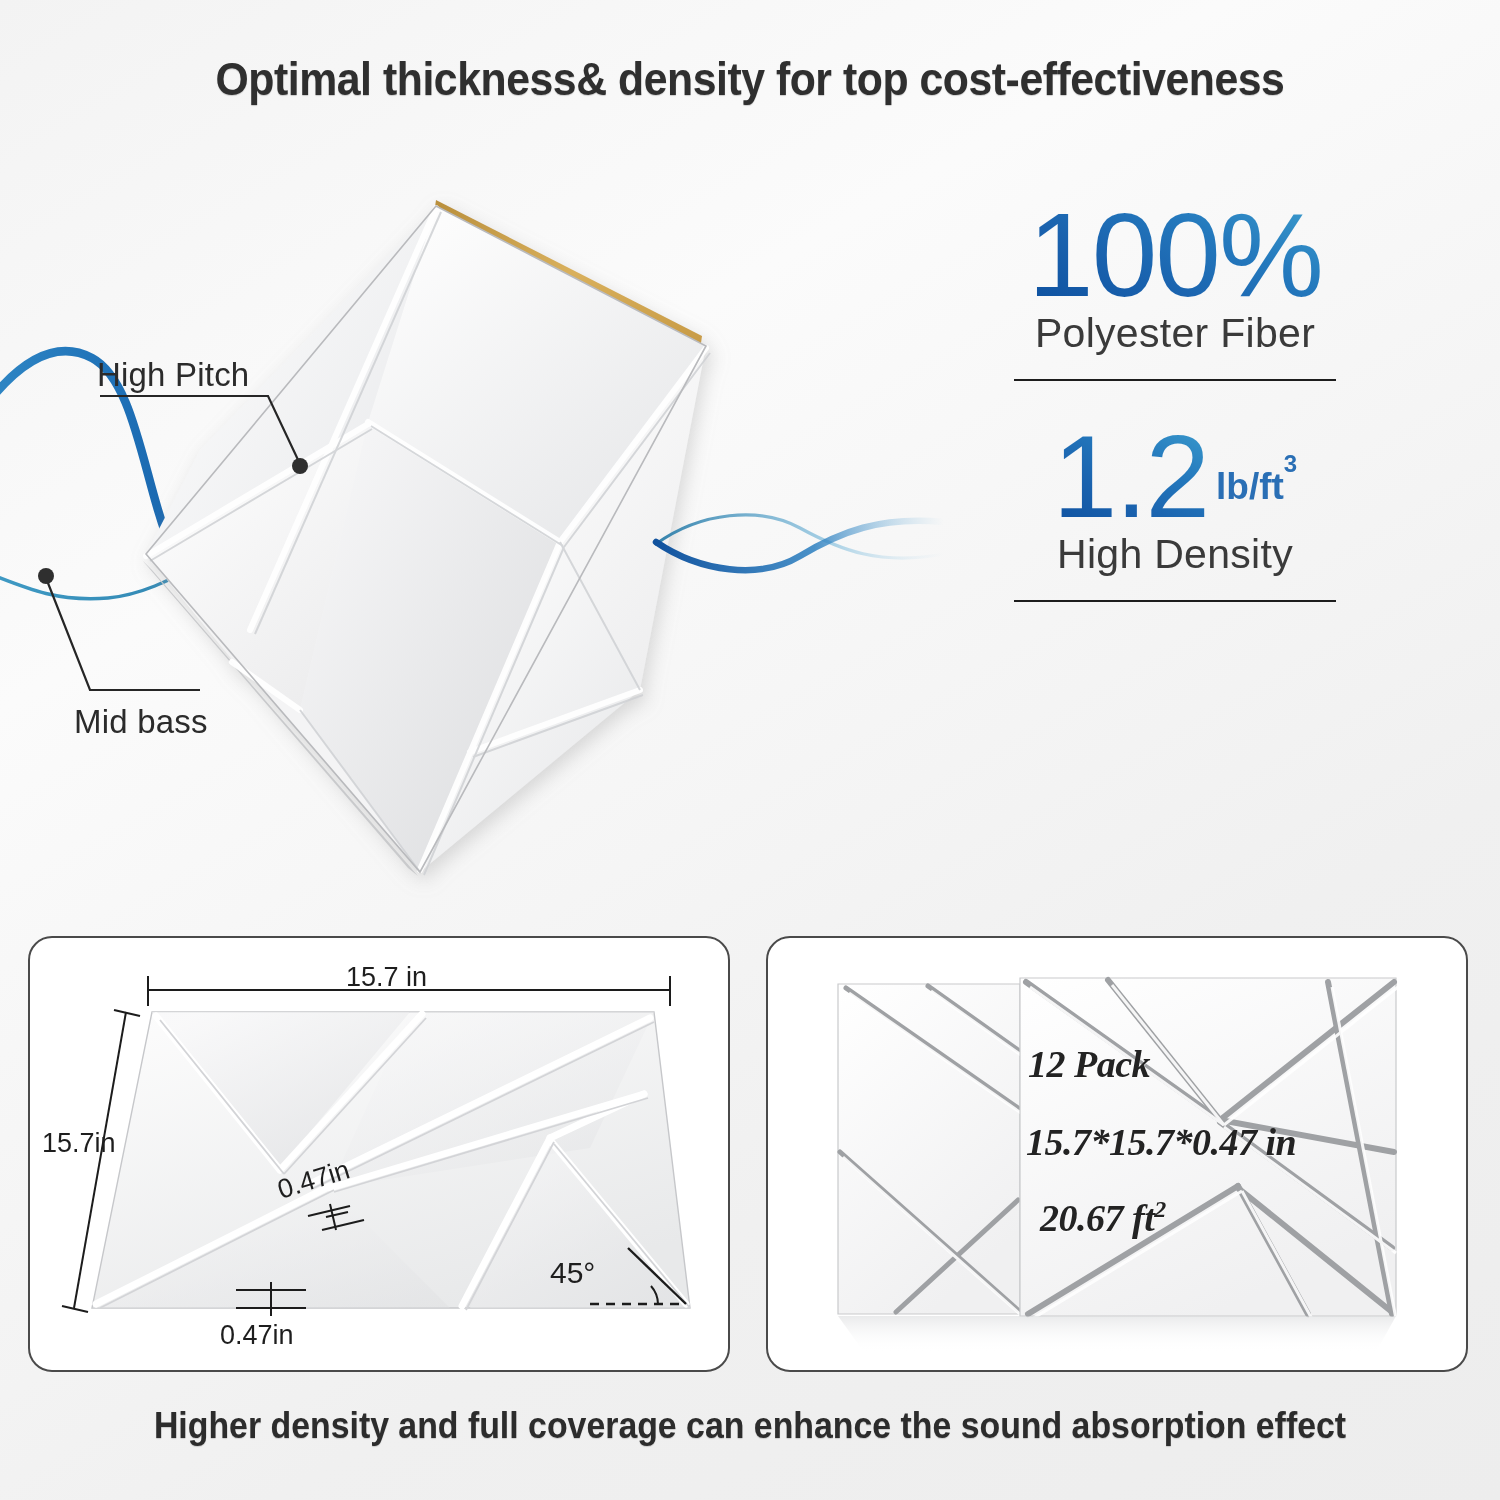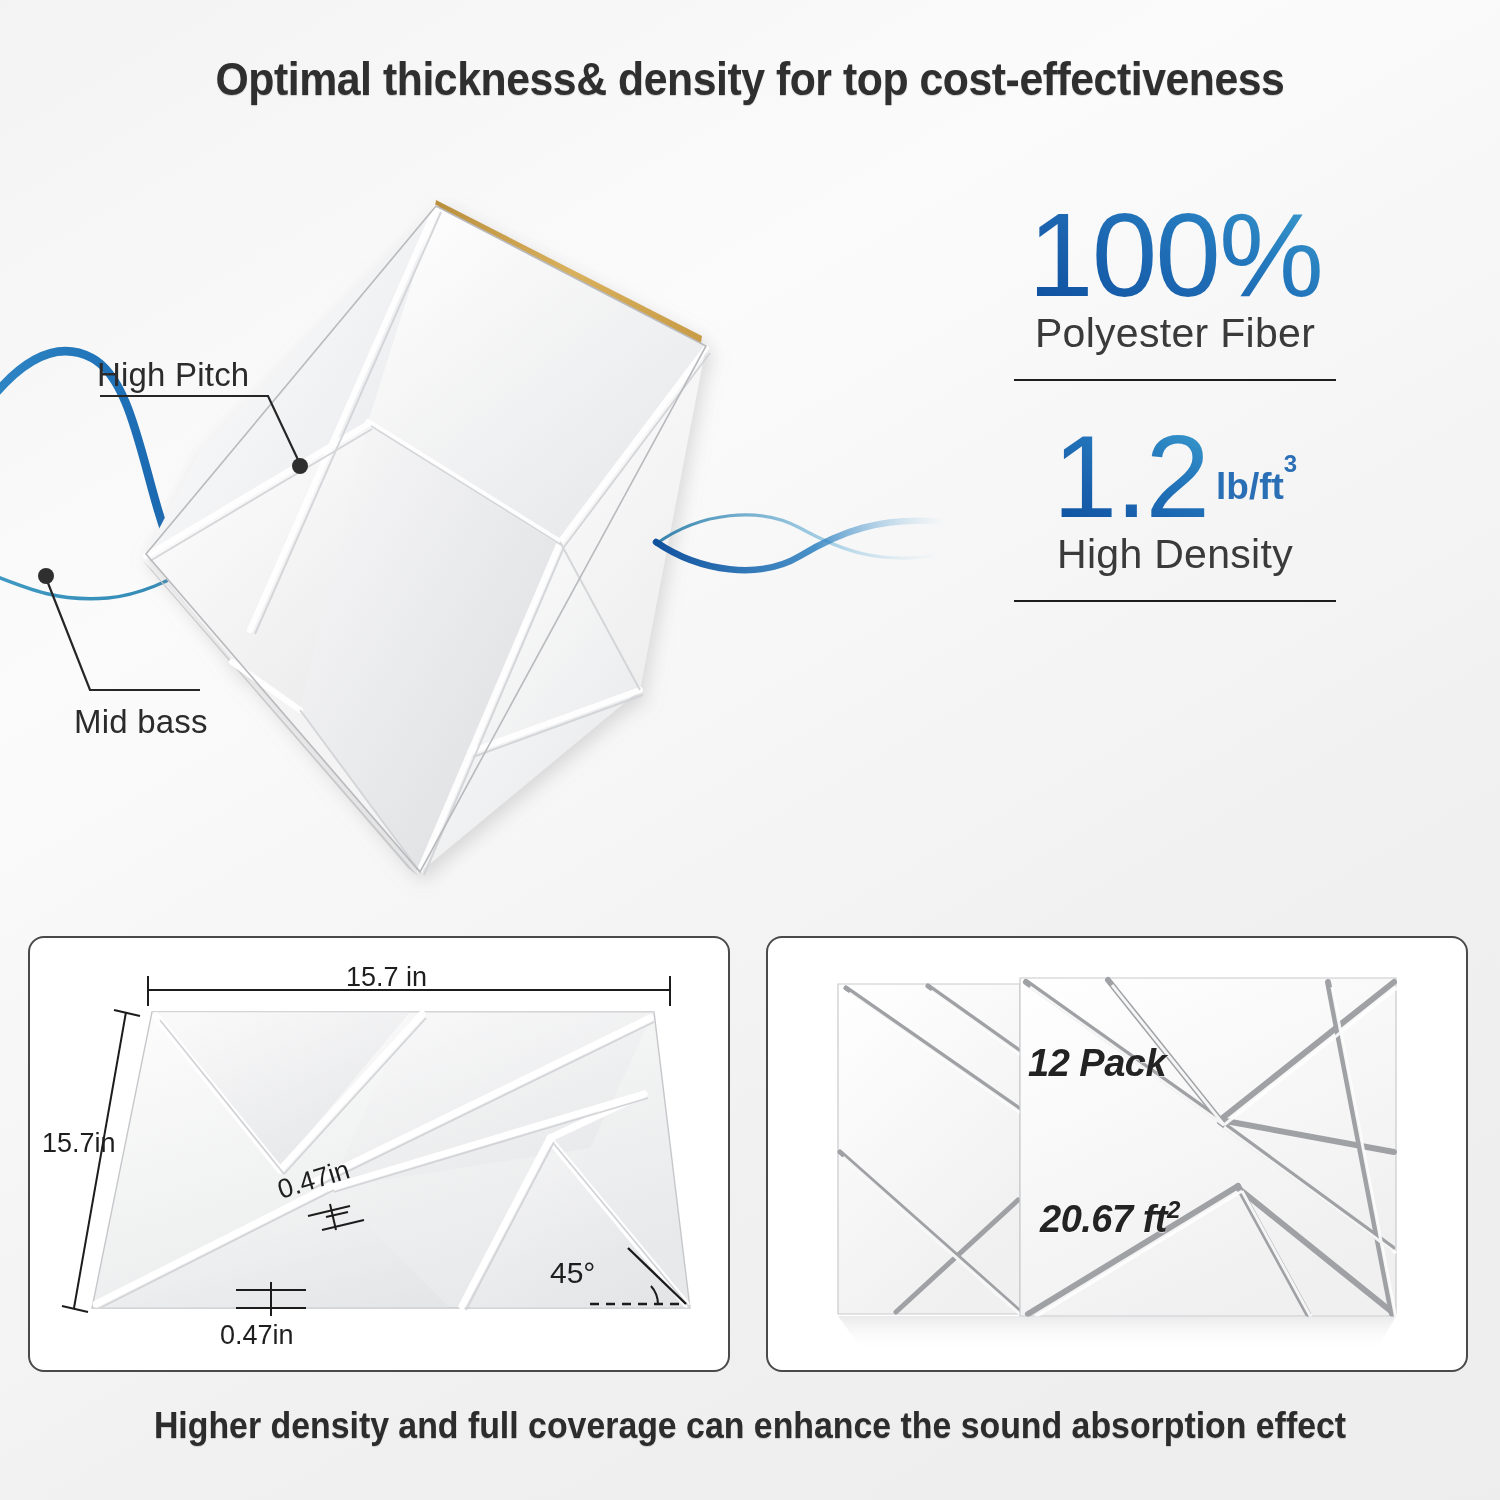--- a/index.html
+++ b/index.html
@@ -58,35 +58,36 @@
   }
   #stat-1 { margin-bottom:0; }
   #stat-1 .stat-num { font-size:118px; }
   #stat-2 .stat-num { font-size:116px;margin-top:20px; }
   #stat-3 .stat-num { font-size:116px; }
   #stat-3 .stat-unit { font-size:33px; top:-20px; }
 
   
   .card {
     position:absolute; top:936px; height:436px;
-    background:#ffffff; border:2px solid #4a4a4a; border-radius:16px;
+    background:#ffffff; border:2px solid #4a4a4a; border-radius:24px;
     overflow:hidden;
   }
   #card-dims { left:28px; width:702px; }
   #card-pack { left:766px; width:702px; }
 
   .dim-text {
     position:absolute; font-size:27px; color:#1e1e1e;
     white-space:nowrap;
   }
   .pack-text {
     position:absolute; font-style:italic; font-weight:bold;
     font-size:38px; color:#232323; white-space:nowrap;
     letter-spacing:-0.5px;
     text-shadow:0 1px 1px rgba(255,255,255,0.7);
+    font-family:Liberation Serif, serif;
   }
   .pack-text sup { font-size:24px; }
 
   
   #footer {
     position:absolute; top:1405px; left:0; width:1500px;
     text-align:center; font-size:36px; font-weight:bold; color:#2c2c2c;
     transform:scaleX(0.94); transform-origin:center;
     text-shadow:0 1px 1px rgba(0,0,0,0.16);
   }
@@ -365,16 +366,17 @@
         <line x1="264" y1="381" x2="474" y2="253"></line>
         <line x1="474" y1="253" x2="544" y2="381"></line>
         <line x1="564" y1="49" x2="628" y2="381"></line>
       </g>
     </g>
 
     <polygon points="70,378 628,378 608,414 96,414" fill="url(#gPackRefl)"></polygon>
   </svg>
 
   <div class="pack-text" style="top:104px; left:260px;">12 Pack</div>
+  <div class="pack-text" style="top:182px; left:258px;">15.7*15.7*0.47 in</div>
   <div class="pack-text" style="top:258px; left:272px;"><span>20.67 ft</span><sup>2</sup></div>
 </div>
 
 <div id="footer">Higher density and full coverage can enhance the sound absorption effect</div>
 
 </body></html>

